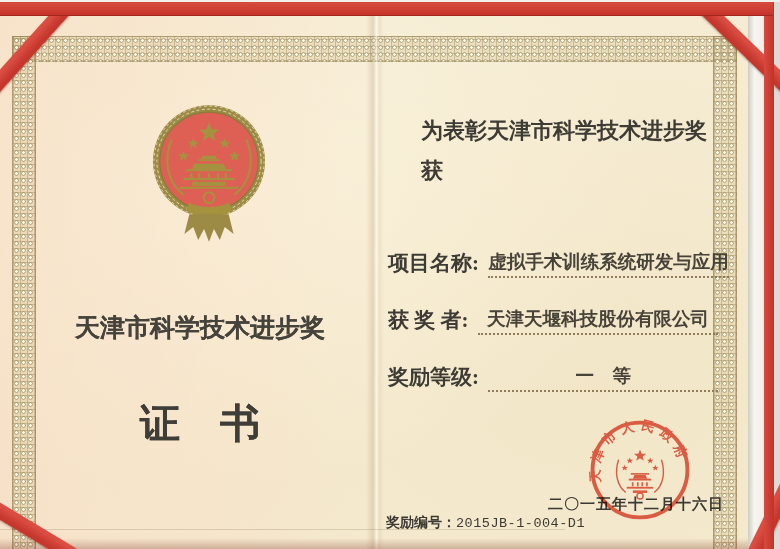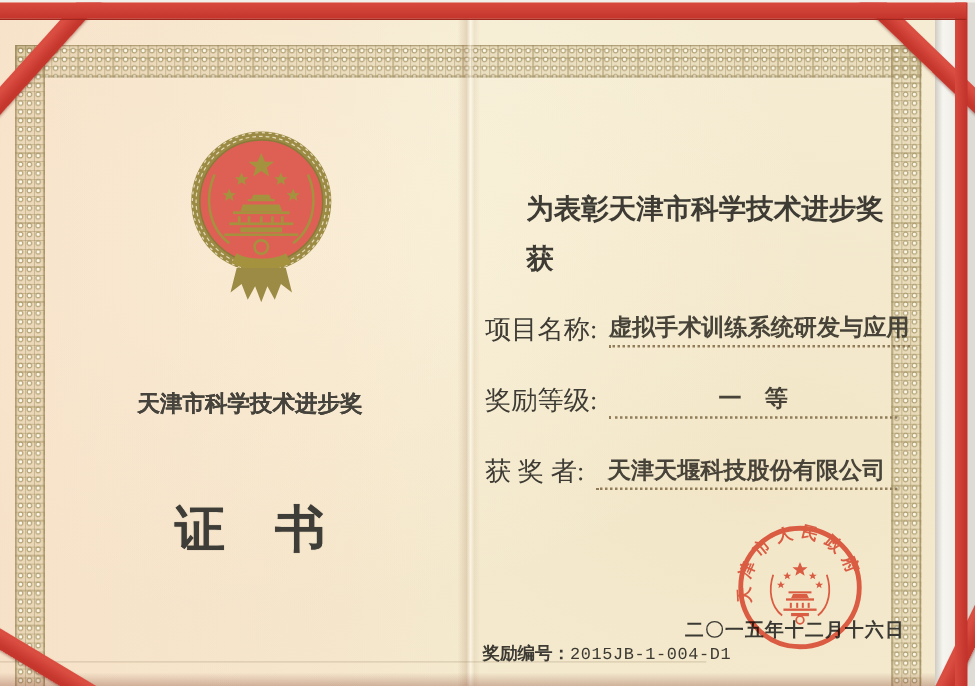--- a/index.html
+++ b/index.html
@@ -53,33 +53,33 @@
     background:linear-gradient(180deg,#da4d41 20%,#c5362d 80%);
     box-shadow:0 1px 2px rgba(90,20,15,.35);}
   .c-tl{left:0;top:0;}          .c-tl .ribbon{left:-62px;top:31px;transform:rotate(-48deg);}
   .c-tr{left:655px;top:0;}      .c-tr .ribbon{left:-12px;top:42px;transform:rotate(44deg);width:210px;}
   .c-bl{left:0;top:424px;}      .c-bl .ribbon{left:-68px;top:99px;transform:rotate(31deg);}
   .c-br{left:655px;top:424px;}  .c-br .ribbon{left:14px;top:92px;transform:rotate(-64deg);}
 
   
   .emblem{position:absolute;left:150px;top:100px;width:118px;height:148px;}
   .award-title{position:absolute;left:10px;top:311px;width:380px;text-align:center;
-    font-family:"Liberation Sans",sans-serif;font-weight:bold;font-size:18px;
+    font-family:"Liberation Sans",sans-serif;font-weight:bold;font-size:25px;
     color:#45433c;letter-spacing:0px;text-shadow:0 0 .4px #45433c;}
   .cert-word{position:absolute;left:10px;top:396px;width:380px;text-align:center;
     font-family:"Liberation Sans",sans-serif;font-weight:bold;font-size:40px;
     color:#3f3d37;text-shadow:0 0 .6px #3f3d37;}
 
   
   .intro{position:absolute;left:388px;top:111px;width:336px;
-    font-size:22px;line-height:40px;font-weight:bold;color:#3d3b34;margin-top:36px;}
+    font-size:22px;line-height:40px;font-weight:bold;color:#3d3b34;}
   .intro .l1{padding-left:33px;}
   .fields{position:absolute;left:388px;top:247px;width:330px;}
   .frow{display:flex;align-items:flex-end;height:31px;margin-bottom:26px;}
-  .flabel{font-size:21px;font-weight:normal;color:#3d3b34;white-space:pre;flex:0 0 auto;padding-bottom:1px;}
+  .flabel{font-size:21px;font-weight:bold;color:#3d3b34;white-space:pre;flex:0 0 auto;padding-bottom:1px;}
   .fvalue{flex:1 1 auto;text-align:center;font-size:18.5px;font-weight:bold;color:#474339;
     border-bottom:2px dotted rgba(138,118,82,.95);padding-bottom:2px;margin-left:4px;white-space:nowrap;margin-top:22px;}
 
   .seal{position:absolute;left:589px;top:419px;width:102px;height:102px;opacity:.9;mix-blend-mode:multiply;z-index:3;}
   .date{position:absolute;left:536px;top:495px;width:200px;text-align:center;
     font-size:15px;font-weight:bold;color:#3b3933;letter-spacing:1px;z-index:2;}
   .award-no{position:absolute;left:386px;top:514px;font-size:14px;color:#3c3a33;z-index:2;}
   .award-no .lbl{font-weight:bold;}
   .award-no .val{font-family:"Liberation Mono",monospace;font-size:13.5px;letter-spacing:.5px;}
 </style>
@@ -165,26 +165,26 @@
   <div class="intro">
     <div class="l1">为表彰天津市科学技术进步奖获</div>
   </div>
 
   <div class="fields">
     <div class="frow">
       <span class="flabel">项目名称: </span>
       <span class="fvalue">虚拟手术训练系统研发与应用</span>
     </div>
     <div class="frow">
+      <span class="flabel">获 奖 者: </span>
+      <span class="fvalue">天津天堰科技股份有限公司</span>
+    </div>
+    <div class="frow">
       <span class="flabel">奖励等级: </span>
       <span class="fvalue">一　等</span>
-    </div>
-    <div class="frow">
-      <span class="flabel">获 奖 者: </span>
-      <span class="fvalue">天津天堰科技股份有限公司</span>
     </div>
   </div>
 
   <svg class="seal" viewBox="0 0 100 100">
     <circle cx="50" cy="50" r="46.5" fill="none" stroke="#e25440" stroke-width="3.8"></circle>
     <defs>
       <path id="sealArc" d="M 12.5,63 A 39.5,39.5 0 1 1 87.5,63" fill="none"></path>
     </defs>
     <text font-size="13" font-weight="bold" fill="#e25440" letter-spacing="5.5" font-family="Liberation Serif, serif">
       <textPath href="#sealArc" startOffset="1">天津市人民政府</textPath>

